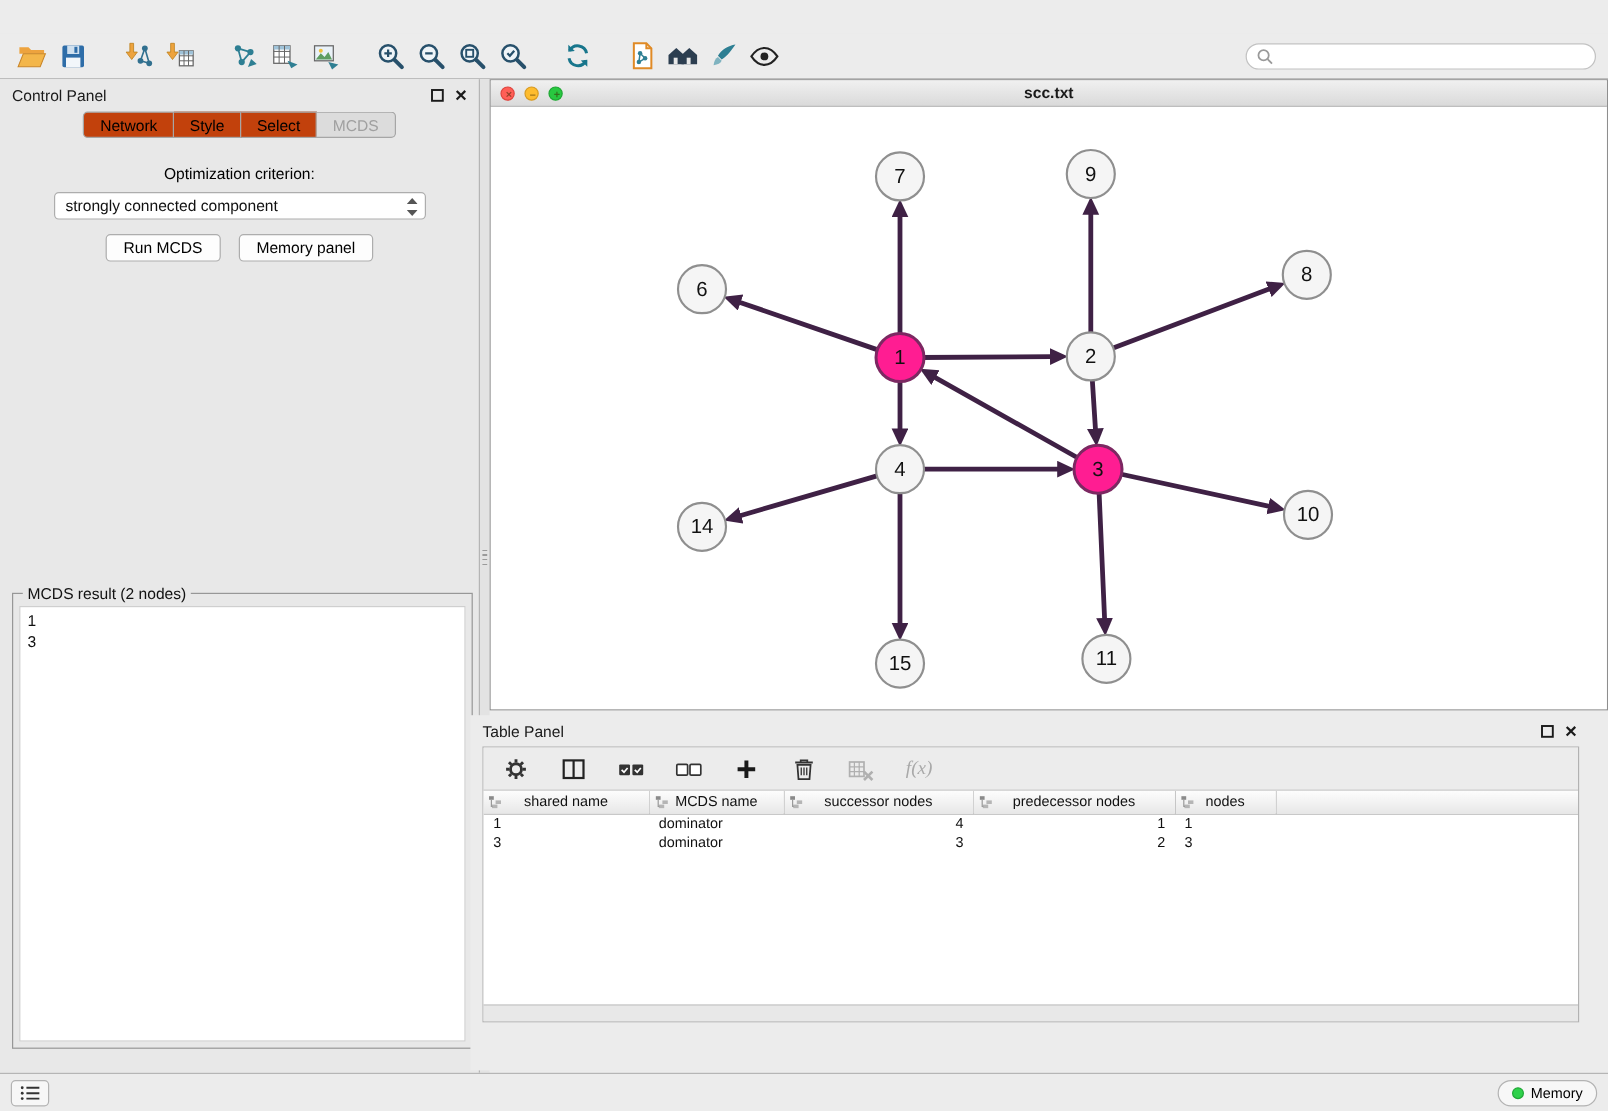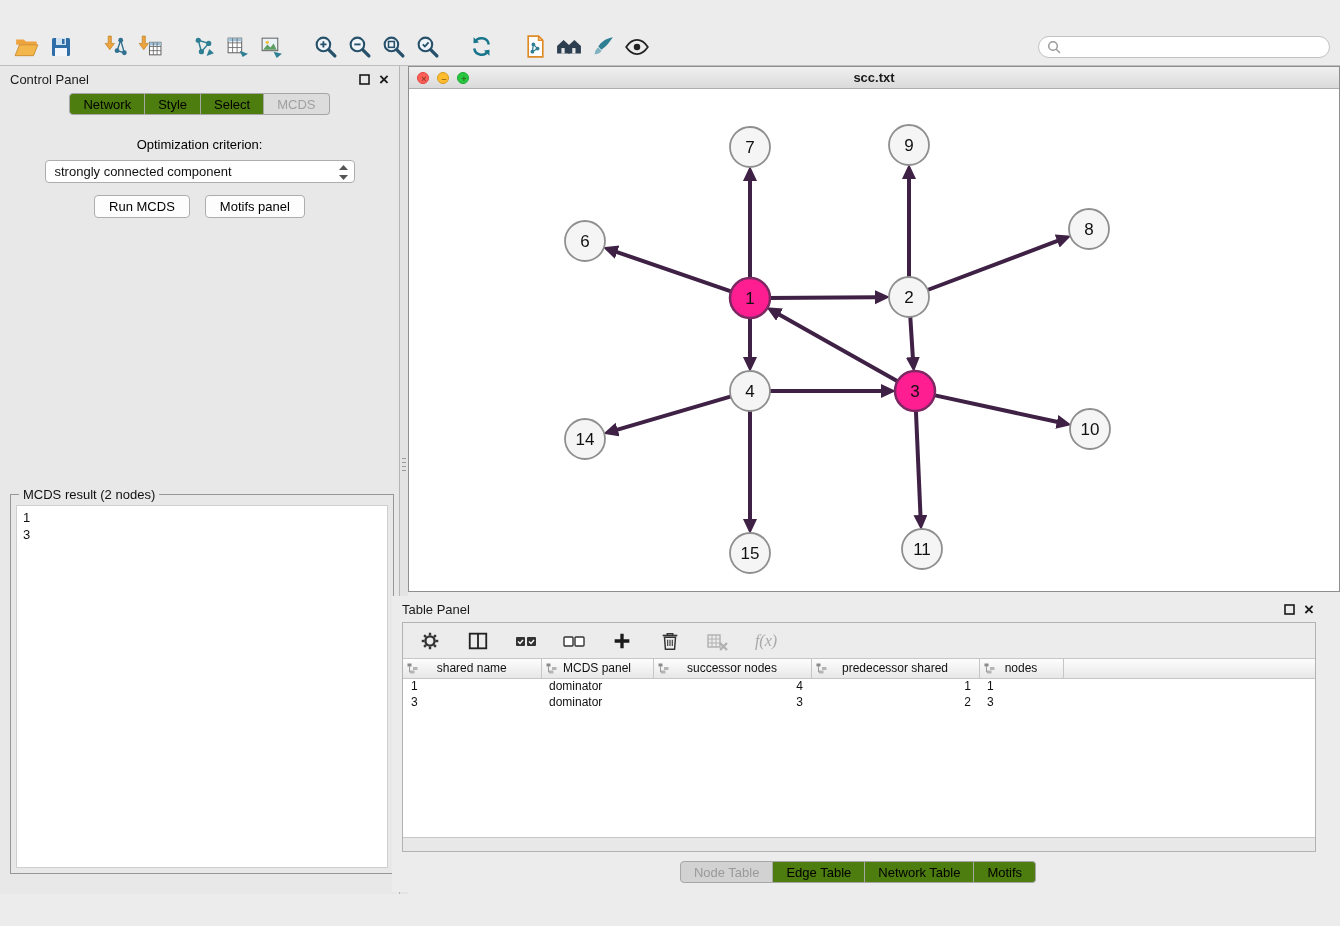--- a/index.html
+++ b/index.html
@@ -26,21 +26,21 @@
   
   .control-panel { position:absolute; left:0; top:66px; width:400px; height:828px;
     background:#e8e8e8; border-right:1px solid #b5b5b5; }
   .panel-header { height:27px; display:flex; align-items:center; padding:0 10px; }
   .panel-title { font-size:13px; color:#1a1a1a; }
   .panel-controls { margin-left:auto; display:flex; gap:9px; align-items:center; }
   .float-btn, .close-btn { border:none; background:transparent; cursor:pointer; display:flex; align-items:center; padding:0; }
   .close-x { font-size:17px; font-weight:bold; color:#1a1a1a; line-height:11px; }
 
   .seg-tabs { display:flex; justify-content:center; }
-  .seg-tab { border:1px solid #a6a6a6; border-left:none; background:#4d7c0f; padding:2px 13px;
+  .seg-tab { border:1px solid #a6a6a6; border-left:none; background:#c2410c; padding:2px 13px;
     font-size:13px; height:22px; cursor:pointer; font-family:"Liberation Sans",sans-serif; }
   .seg-tab:first-child { border-left:1px solid #a6a6a6; border-radius:4px 0 0 4px; }
   .seg-tab:last-child { border-radius:0 4px 4px 0; }
   .seg-tab.active { background:#dcdcdc; color:#a0a0a0; }
 
   .cp-content { position:relative; }
   .opt-label { text-align:center; margin-top:22px; font-size:13px; color:#000; }
   .criterion-select { position:relative; margin:8px auto 12px; width:310px; height:23px; background:#fff;
     border:1px solid #adadad; border-radius:4px; display:flex; align-items:center; padding:0 22px 0 9px;
     font-size:13px; cursor:pointer; }
@@ -280,21 +280,21 @@
         <span>strongly connected component</span>
         <span class="stepper">
           <svg width="9" height="15" viewBox="0 0 9 15">
             <path d="M4.5 0 L9 5 H0z" fill="#555"></path>
               <path d="M4.5 15 L0 10 H9z" fill="#555"></path>
           </svg>
         </span>
       </div>
       <div class="btn-row">
         <button class="push-btn">Run MCDS</button>
-        <button class="push-btn">Motifs panel</button>
+        <button class="push-btn">Memory panel</button>
       </div>
     </div>
     <div class="result-group">
       <span class="result-title">MCDS result (2 nodes)</span>
       <div class="result-body" id="result-body">
           <div>1</div>
           <div>3</div>
         </div>
     </div>
   </div>
@@ -486,39 +486,39 @@
                   </svg>
                 <span>shared name</span>
               </th>
               <th>
                 <svg class="hdr-icon" width="11" height="11" viewBox="0 0 11 11">
                     <rect x="0.5" y="0.5" width="4" height="3" fill="#8a8a8a"></rect>
                     <rect x="6" y="4" width="4.5" height="3" fill="#b5b5b5"></rect>
                     <rect x="3" y="7.5" width="4.5" height="3" fill="#b5b5b5"></rect>
                     <path d="M2.5 3.5v5.5h1" stroke="#9a9a9a" fill="none"></path>
                   </svg>
-                <span>MCDS panel</span>
+                <span>MCDS name</span>
               </th>
               <th>
                 <svg class="hdr-icon" width="11" height="11" viewBox="0 0 11 11">
                     <rect x="0.5" y="0.5" width="4" height="3" fill="#8a8a8a"></rect>
                     <rect x="6" y="4" width="4.5" height="3" fill="#b5b5b5"></rect>
                     <rect x="3" y="7.5" width="4.5" height="3" fill="#b5b5b5"></rect>
                     <path d="M2.5 3.5v5.5h1" stroke="#9a9a9a" fill="none"></path>
                   </svg>
                 <span>successor nodes</span>
               </th>
               <th>
                 <svg class="hdr-icon" width="11" height="11" viewBox="0 0 11 11">
                     <rect x="0.5" y="0.5" width="4" height="3" fill="#8a8a8a"></rect>
                     <rect x="6" y="4" width="4.5" height="3" fill="#b5b5b5"></rect>
                     <rect x="3" y="7.5" width="4.5" height="3" fill="#b5b5b5"></rect>
                     <path d="M2.5 3.5v5.5h1" stroke="#9a9a9a" fill="none"></path>
                   </svg>
-                <span>predecessor shared</span>
+                <span>predecessor nodes</span>
               </th>
               <th>
                 <svg class="hdr-icon" width="11" height="11" viewBox="0 0 11 11">
                     <rect x="0.5" y="0.5" width="4" height="3" fill="#8a8a8a"></rect>
                     <rect x="6" y="4" width="4.5" height="3" fill="#b5b5b5"></rect>
                     <rect x="3" y="7.5" width="4.5" height="3" fill="#b5b5b5"></rect>
                     <path d="M2.5 3.5v5.5h1" stroke="#9a9a9a" fill="none"></path>
                   </svg>
                 <span>nodes</span>
               </th>
@@ -541,22 +541,32 @@
                 <td class="col-3">2</td>
                 <td class="col-4">3</td>
                 <td></td>
               </tr>
             </tbody>
         </table>
       </div>
       <div class="tp-hscroll"></div>
     </div>
 
-    <div class="tp-tabs">
-      <button class="seg-tab active">Node Table</button>
-      <button class="seg-tab">Edge Table</button>
-      <button class="seg-tab">Network Table</button>
-      <button class="seg-tab">Motifs</button>
-    </div>
   </div>
 
+  <div class="statusbar">
+    <button class="list-btn">
+      <svg width="16" height="12" viewBox="0 0 16 12">
+        <circle cx="1.5" cy="1.5" r="1.2" fill="#333"></circle>
+          <line x1="5" y1="1.5" x2="16" y2="1.5" stroke="#333" stroke-width="1.6"></line>
+        <circle cx="1.5" cy="6" r="1.2" fill="#333"></circle>
+          <line x1="5" y1="6" x2="16" y2="6" stroke="#333" stroke-width="1.6"></line>
+        <circle cx="1.5" cy="10.5" r="1.2" fill="#333"></circle>
+          <line x1="5" y1="10.5" x2="16" y2="10.5" stroke="#333" stroke-width="1.6"></line>
+      </svg>
+    </button>
+    <button class="memory-btn">
+      <span class="memory-dot"></span>
+      <span>Memory</span>
+    </button>
+  </div>
 
 </div>
 
 </body></html>

